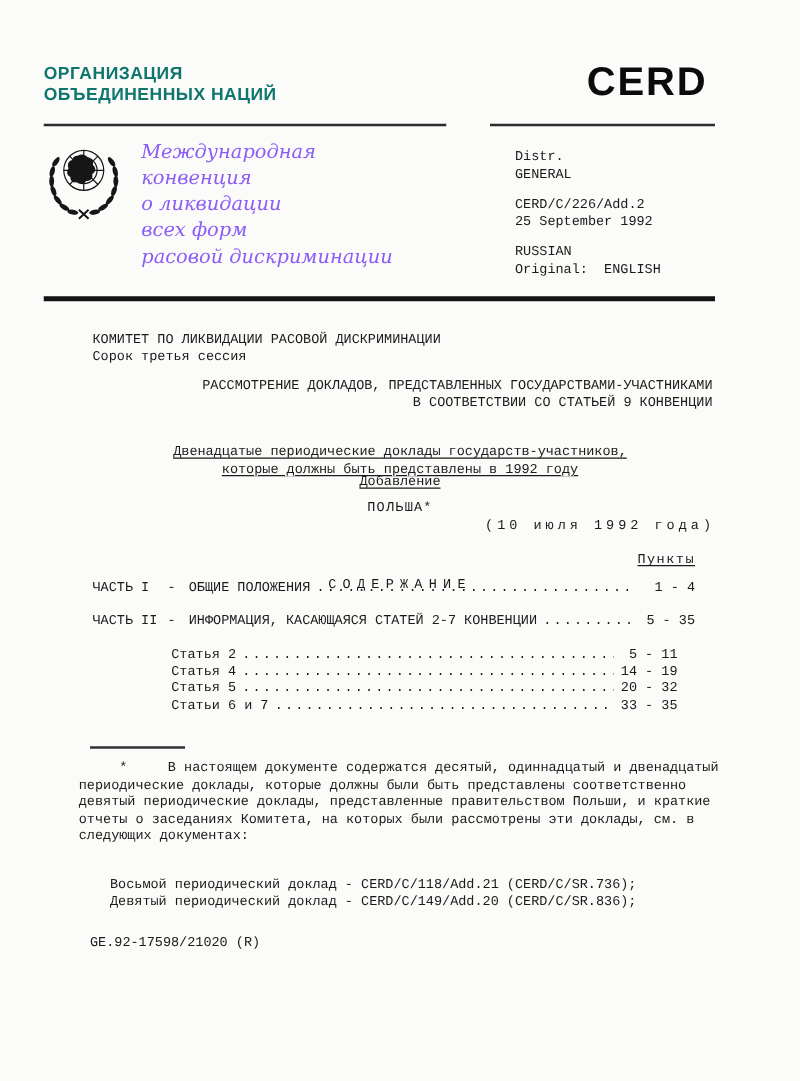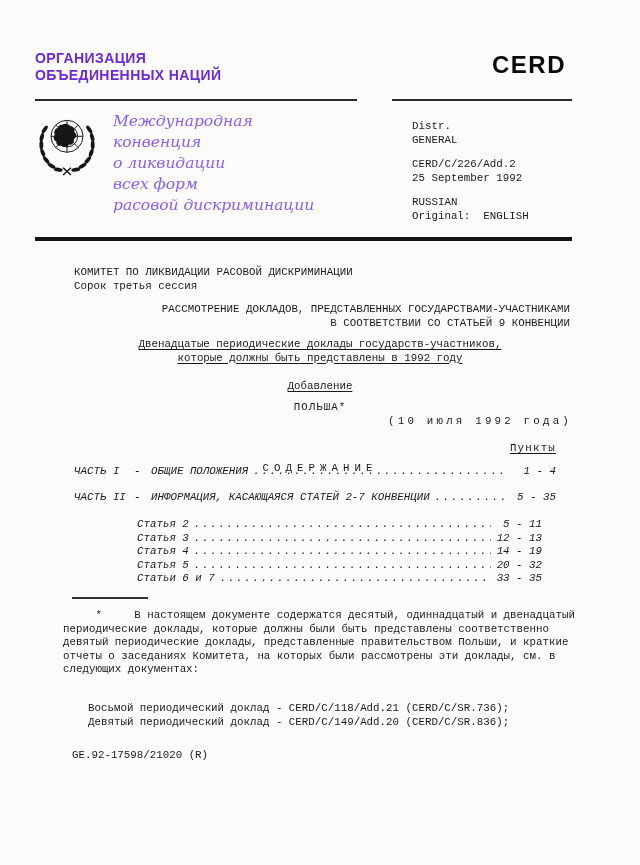--- a/index.html
+++ b/index.html
@@ -11,26 +11,26 @@
   }
   .abs { position:absolute; }
   .nowrap { white-space:nowrap; }
   .center { text-align:center; }
   .ul { text-decoration:underline; text-underline-offset:2px; }
 
   .org-name {
     left:35px; top:50px;
     font-family:"Liberation Sans","DejaVu Sans",sans-serif;
     font-weight:bold; font-size:14px; line-height:16.5px;
-    letter-spacing:0.4px; color:#6d28d9;
+    letter-spacing:0.4px; color:#0f766e;
   }
   .cerd {
     right:74px; top:50px;
     font-family:"Liberation Sans","DejaVu Sans",sans-serif;
-    font-weight:bold; font-size:24px; line-height:30px;
+    font-weight:bold; font-size:32px; line-height:30px;
     letter-spacing:1.5px; color:#0b0b0b;
   }
   .rule-left  { left:35px;  top:99px; width:322px; height:2px; background:#2b2b2b; }
   .rule-right { left:392px; top:99px; width:180px; height:2px; background:#2b2b2b; }
 
   .emblem { left:36px; top:110px; width:62px; height:70px; }
 
   .convention {
     left:113px; top:111px;
     font-family:"DejaVu Serif","Liberation Serif",serif;
@@ -39,28 +39,28 @@
 
   .distr { left:412px; top:120px; }
   .distr div { white-space:pre; }
   .gap-above { margin-top:11px; }
 
   .thick-rule { left:35px; top:237px; width:537px; height:4px; background:#141414; }
 
   .committee { left:74px; top:266px; }
 
   .heading  { left:70px; top:303px; width:500px;text-align:right; }
-  .subtitle { left:70px; top:338px; width:500px;text-align:center; }
+  .subtitle { left:70px; top:356px; width:500px;text-align:center; }
   .addendum { left:70px; top:380px; width:500px; }
   .country  { left:70px; top:401px; width:500px; letter-spacing:1px; }
   .date-note { right:68px; top:415px; letter-spacing:3.2px; }
   .contents-title { left:70px; top:430px; width:500px; letter-spacing:5px;margin-top:32px; }
   .paragraphs-head { right:84px; top:442px; letter-spacing:1.2px; }
 
-  .toc-row { display:flex; align-items:flex-start;font-style:italic; }
+  .toc-row { display:flex; align-items:flex-start; }
   .toc-parts-1 { left:74px; top:465px; width:482px; }
   .toc-parts-2 { left:74px; top:491px; width:482px; }
   .tp-label { width:60px; flex:none; }
   .tp-dash  { width:17px; flex:none; }
   .tp-title { flex:none; white-space:nowrap; }
   .dots { flex:1 1 auto; overflow:hidden; white-space:nowrap; margin:0 5px; }
   .dots::after { content:"......................................................................................."; letter-spacing:1.7px; }
   .tp-pages { width:46px; flex:none; text-align:right; white-space:nowrap; }
 
   .articles { left:137px; top:518px; width:405px; }
@@ -171,25 +171,20 @@
     <span class="tp-pages">5 - 35</span>
   </div>
 
   <div class="abs articles">
     <div class="toc-row">
       <span class="tp-title">Статья 2</span>
       <span class="dots"></span>
       <span class="tp-pages">5 - 11</span>
     </div>
     <div class="toc-row">
-      <span class="tp-title">Статья 3</span>
-      <span class="dots"></span>
-      <span class="tp-pages">12 - 13</span>
-    </div>
-    <div class="toc-row">
       <span class="tp-title">Статья 4</span>
       <span class="dots"></span>
       <span class="tp-pages">14 - 19</span>
     </div>
     <div class="toc-row">
       <span class="tp-title">Статья 5</span>
       <span class="dots"></span>
       <span class="tp-pages">20 - 32</span>
     </div>
     <div class="toc-row">

